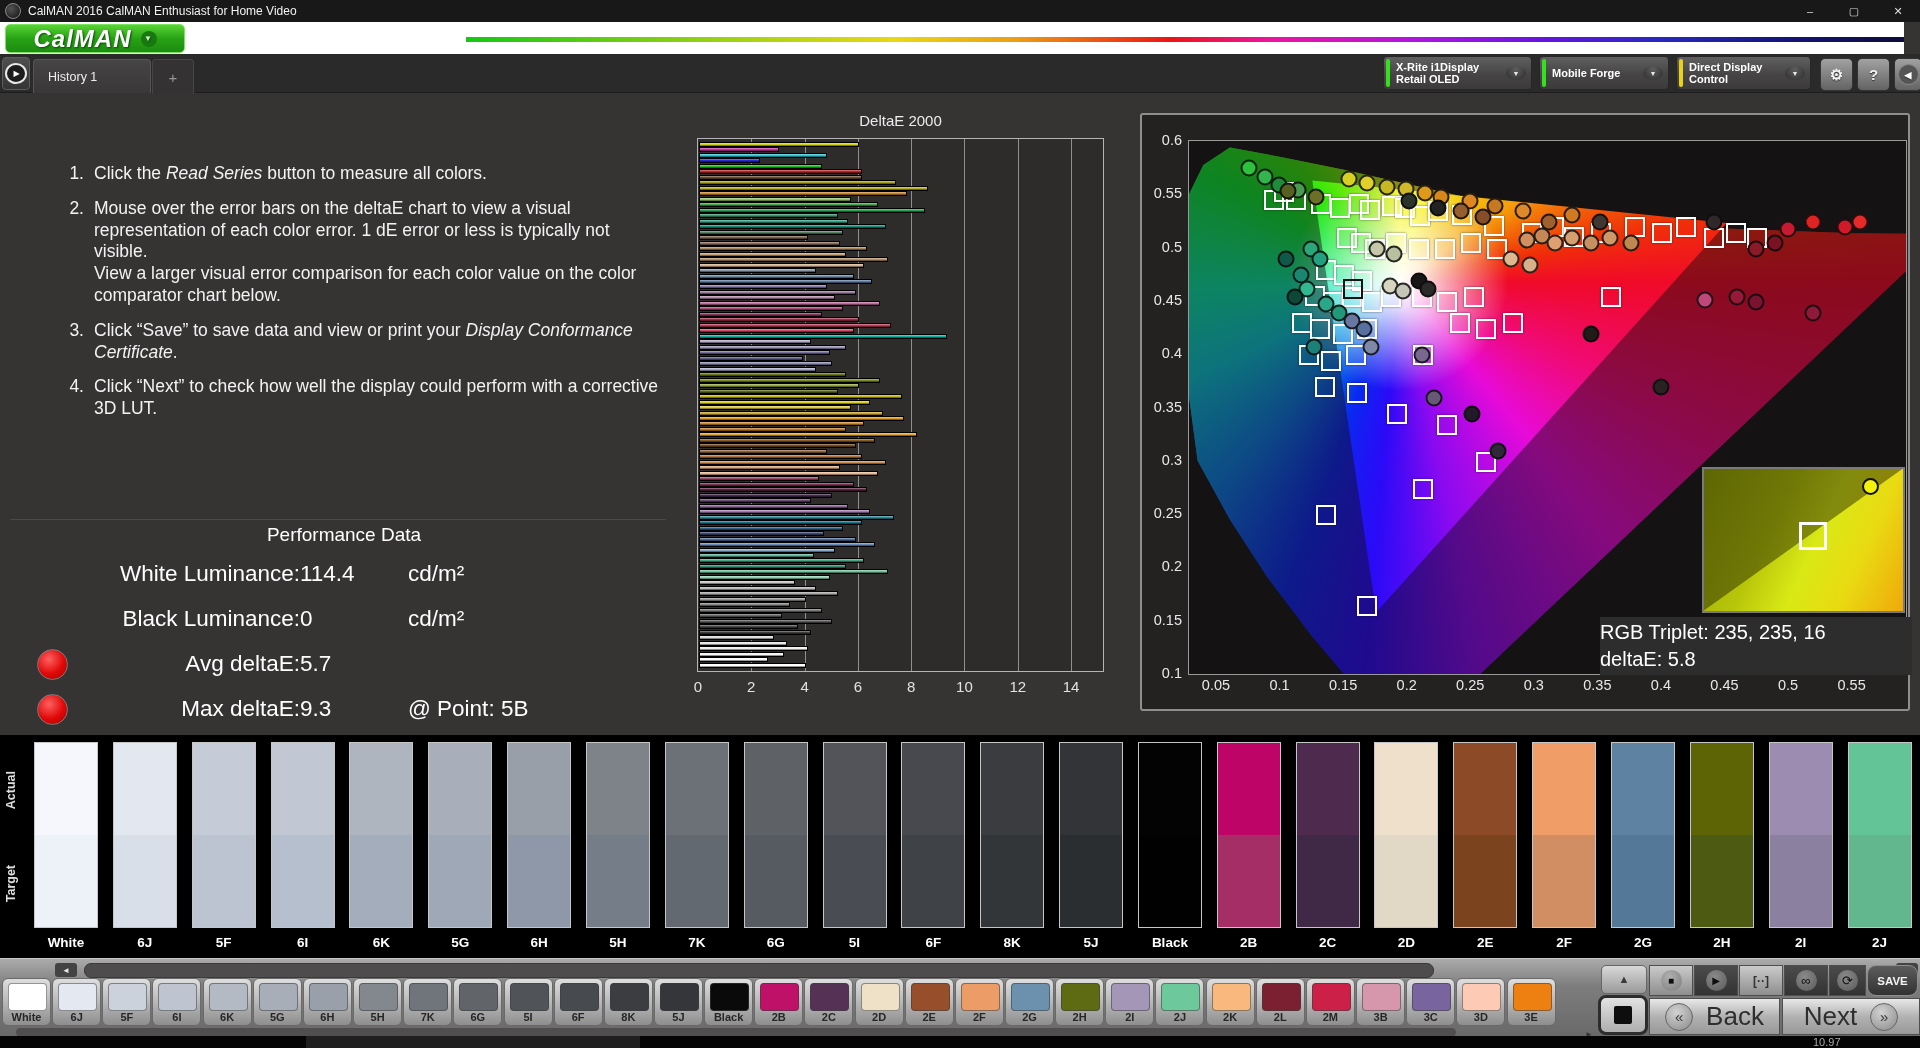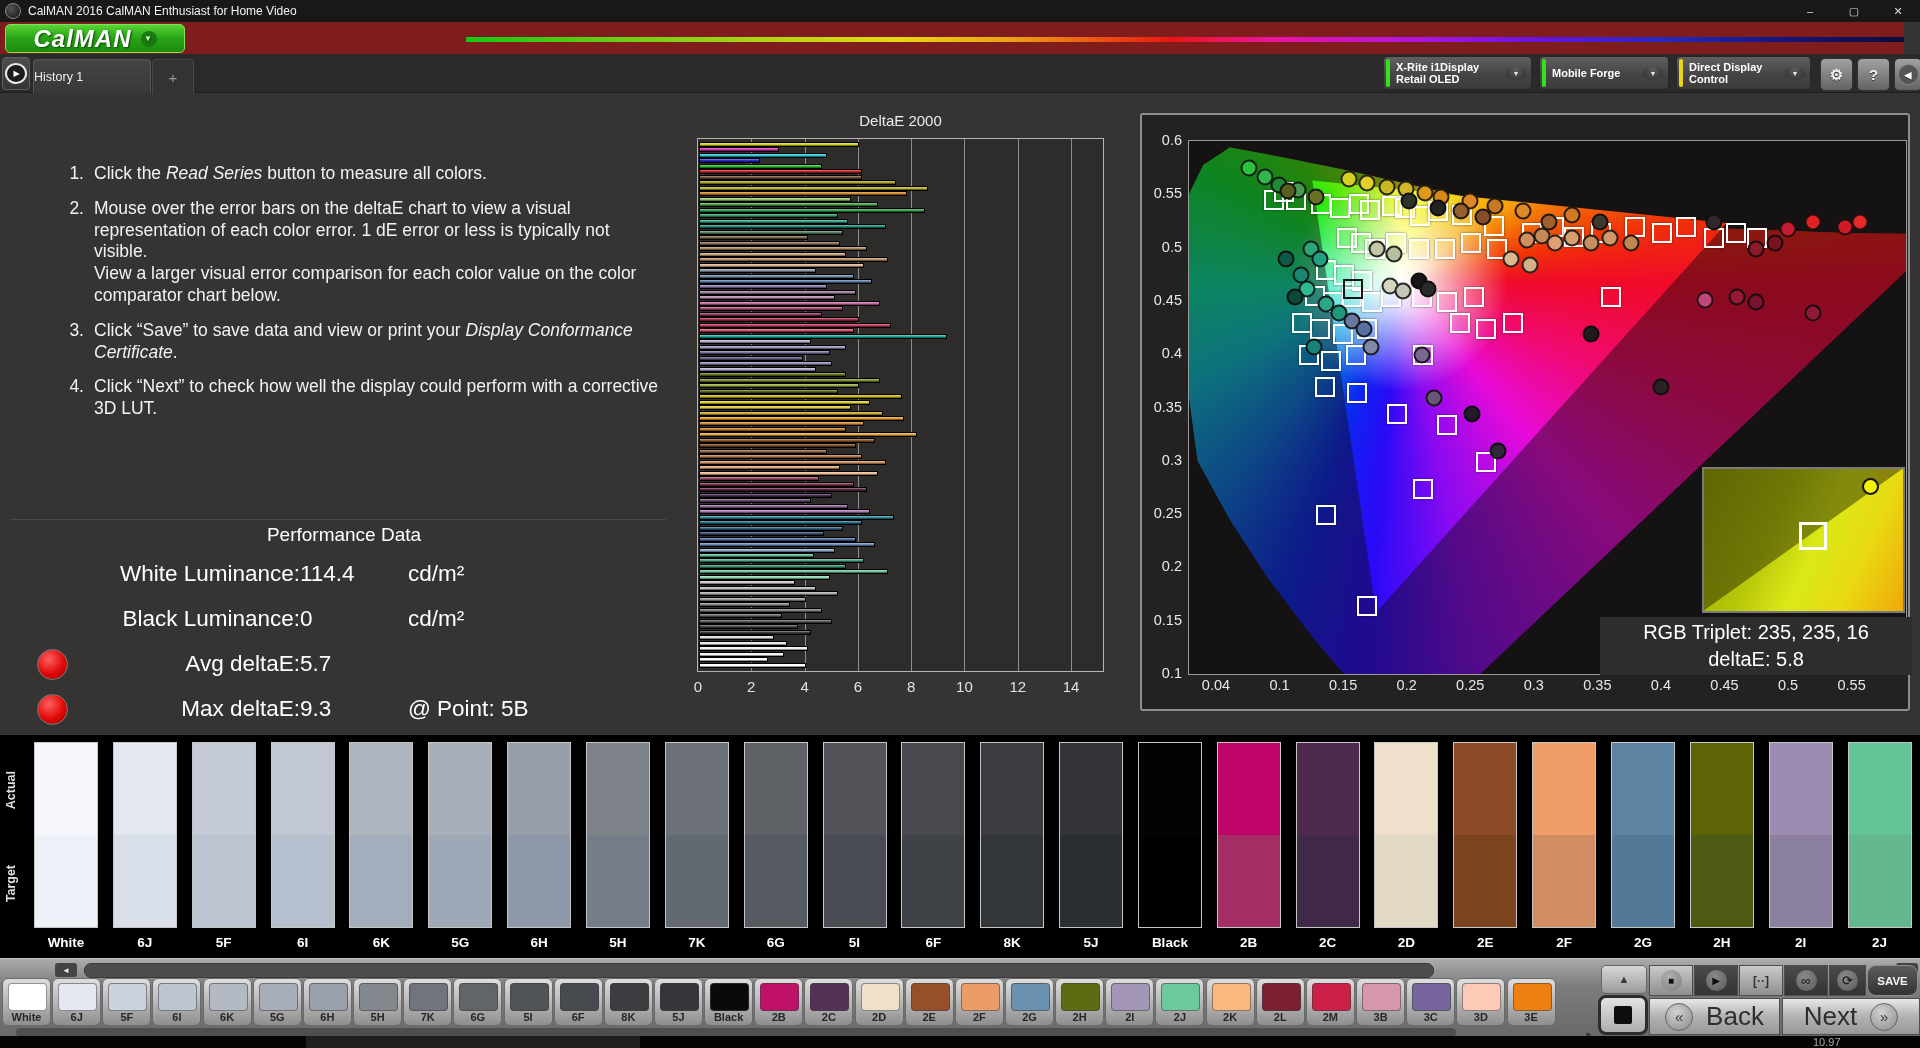--- a/index.html
+++ b/index.html
@@ -6,30 +6,30 @@
   #app{position:relative;width:1920px;height:1048px;background:#363333;font-family:"Liberation Sans",sans-serif;overflow:hidden}
 
   
   .titlebar{position:absolute;left:0;top:0;right:0;height:22px;background:#181818;color:#fff;display:flex;align-items:center}
   .app-ico{width:14px;height:14px;border-radius:50%;margin:0 7px 0 5px;background:radial-gradient(circle at 35% 35%,#555,#111);border:1px solid #888}
   .tb-title{font-size:12px;color:#f2f2f2}
   .win-btns{margin-left:auto;display:flex}
   .win-btn{width:44px;height:22px;display:flex;align-items:center;justify-content:center;color:#ddd;font-size:11px}
 
   
-  .brandbar{position:absolute;top:22px;left:0;right:16px;height:32px;background:#7f1d1d}
+  .brandbar{position:absolute;top:22px;left:0;right:16px;height:32px;background:#ffffff}
   .logo-btn{position:absolute;left:5px;top:2px;width:178px;height:27px;border-radius:5px;background:linear-gradient(180deg,#59d334,#27a215 50%,#1d8c10);border:1px solid #79e55c;display:flex;align-items:center;justify-content:center;color:#fff;font-weight:bold;font-style:italic;font-size:24px;letter-spacing:1px;text-shadow:1px 1px 2px #0a4a05}
   .logo-arrow{width:16px;height:16px;border-radius:50%;background:#187a0e;margin-left:9px;display:flex;align-items:center;justify-content:center;color:#d8f0d0;font-size:8px;font-style:normal}
   .rainbow{position:absolute;left:466px;right:0;top:15px;height:5px;background:linear-gradient(90deg,#14c814,#66cc14 10%,#b8d414 22%,#e8d814 30%,#eca014 38%,#ec5414 44%,#ec1414 49%,#ec14a0 56%,#b014e0 66%,#6414e0 75%,#2828c0 83%,#141478 92%,#0c0c3c 100%)}
 
   
   .tabbar{position:absolute;top:54px;left:0;right:0;height:38px;background:#2b2a2a;border-bottom:1px solid #1e1d1d}
   .tab-scroll-btn{position:absolute;left:2px;top:3px;width:26px;height:31px;background:linear-gradient(180deg,#4f4f4f,#343434);border:1px solid #5d5d5d;border-radius:4px;display:flex;align-items:center;justify-content:center}
   .tab-scroll-btn .cir{width:17px;height:17px;border-radius:50%;background:#1d1d1d;border:2px solid #e8e8e8;color:#fff;font-size:8px;display:flex;align-items:center;justify-content:center;padding-left:1px}
-  .tab{position:absolute;left:33px;top:5px;width:118px;height:34px;background:linear-gradient(180deg,#464444,#393737);border:1px solid #555;border-bottom:none;border-radius:4px 4px 0 0;color:#eee;font-size:12.5px;display:flex;align-items:center;box-sizing:border-box}
+  .tab{position:absolute;left:33px;top:5px;width:118px;height:34px;background:linear-gradient(180deg,#464444,#393737);border:1px solid #555;border-bottom:none;border-radius:4px 4px 0 0;color:#eee;font-size:12.5px;display:flex;align-items:center;padding-left:14px;box-sizing:border-box}
   .tab-add{position:absolute;left:152px;top:5px;width:40px;height:34px;background:#343232;border:1px solid #474545;border-bottom:none;border-radius:4px 4px 0 0;color:#999;font-size:15px;display:flex;align-items:center;justify-content:center}
   .meter{position:absolute;top:2px;height:34px;background:linear-gradient(180deg,#606060,#464444 55%,#3c3a3a);border-radius:4px;border:1px solid #272727;box-sizing:border-box;display:flex;align-items:center}
   .meter-bar{position:absolute;left:2px;top:2px;bottom:2px;width:4px;border-radius:2px}
   .meter-label{margin-left:12px;margin-right:22px;color:#fff;font-size:11px;font-weight:bold;line-height:12px}
   .meter-arrow{position:absolute;right:5px;top:50%;transform:translateY(-50%);width:20px;height:14px;background:radial-gradient(ellipse at 50% 25%,#5d5d5d,#2c2c2c);border-radius:50%;color:#e8e8e8;font-size:7px;text-align:center;line-height:15px}
   .icon-btn{position:absolute;top:4px;width:31px;height:31px;border-radius:5px;background:linear-gradient(180deg,#a2a2a2,#636363);border:1px solid #333;color:#f2f2f2;display:flex;align-items:center;justify-content:center;font-size:15px;font-weight:bold;text-shadow:0 1px 1px #333}
   .icon-btn .cir2{width:19px;height:19px;border-radius:50%;background:#555;border:1px solid #888;color:#fff;font-size:9px;display:flex;align-items:center;justify-content:center}
 
   
   .h1{position:absolute;left:24px;top:88px;font-size:34px;color:#fff;letter-spacing:.5px}
@@ -66,21 +66,21 @@
   .sq{position:absolute;width:16px;height:16px;border:2px solid #fff;transform:translate(-50%,-50%);box-shadow:0 0 2px rgba(0,0,0,.55)}
   .sq.k{border-color:#151515;box-shadow:none}
   .pt{position:absolute;width:13px;height:13px;border-radius:50%;border:2px solid rgba(10,10,10,.85);transform:translate(-50%,-50%)}
   #cie-ylab span{position:absolute;left:0;width:40px;text-align:right;color:#e8e8e8;font-size:14.5px}
   #cie-xlab span{position:absolute;top:562px;transform:translateX(-50%);color:#e8e8e8;font-size:14.5px}
   #cie-inset{position:absolute;left:560px;top:352px;width:203px;height:146px;border:2px solid #7a7a7a;box-sizing:border-box;background:
     linear-gradient(to bottom right,rgba(25,25,0,.45) 0 49.6%,rgba(0,0,0,0) 50%),
     linear-gradient(115deg,#97a508 0%,#b7c50a 35%,#d9e916 55%,#e9da12 75%,#efa90a 100%)}
   .inset-dot{position:absolute;right:24px;top:9px;width:13px;height:13px;border-radius:50%;background:#f2f20a;border:2px solid #111}
   .inset-sq{position:absolute;left:55%;top:47%;width:22px;height:22px;border:3px solid #fff;transform:translate(-50%,-50%)}
-  #cie-tip{position:absolute;left:458px;top:502px;width:312px;height:58px;background:#2e2d2d;color:#fff;font-size:20px;text-align:center;z-index:5}
+  #cie-tip{position:absolute;left:458px;top:502px;width:312px;height:58px;background:#2e2d2d;color:#fff;font-size:20px;text-align:left;z-index:5}
   #cie-tip div{margin-top:4px}
 
   
   #comparator{position:absolute;left:0;top:735px;width:1920px;height:223px;background:#000}
   .rowlab{position:absolute;left:4px;color:#e0e0e0;font-size:12.5px;font-weight:bold;writing-mode:vertical-rl;transform:rotate(180deg)}
   .comp-col{position:absolute;top:7px;width:64px}
   .comp-body{border:1px solid #c6c6c6}
   .comp-half{height:92px}
   .comp-label{margin-top:7px;text-align:center;color:#fff;font-size:13.5px;font-weight:bold}
 
@@ -337,21 +337,21 @@
         <span style="top: 176.9px;">0.45</span>
         <span style="top: 230.2px;">0.4</span>
         <span style="top: 283.5px;">0.35</span>
         <span style="top: 336.8px;">0.3</span>
         <span style="top: 390.1px;">0.25</span>
         <span style="top: 443.4px;">0.2</span>
         <span style="top: 496.7px;">0.15</span>
         <span style="top: 550px;">0.1</span>
       </div>
     <div id="cie-xlab">
-        <span style="left: 73.9681px;">0.04</span>
+        <span style="left: 73.9681px;">0.05</span>
         <span style="left: 137.532px;">0.1</span>
         <span style="left: 201.096px;">0.15</span>
         <span style="left: 264.66px;">0.2</span>
         <span style="left: 328.223px;">0.25</span>
         <span style="left: 391.787px;">0.3</span>
         <span style="left: 455.351px;">0.35</span>
         <span style="left: 518.915px;">0.4</span>
         <span style="left: 582.479px;">0.45</span>
         <span style="left: 646.043px;">0.5</span>
         <span style="left: 709.606px;">0.55</span>

